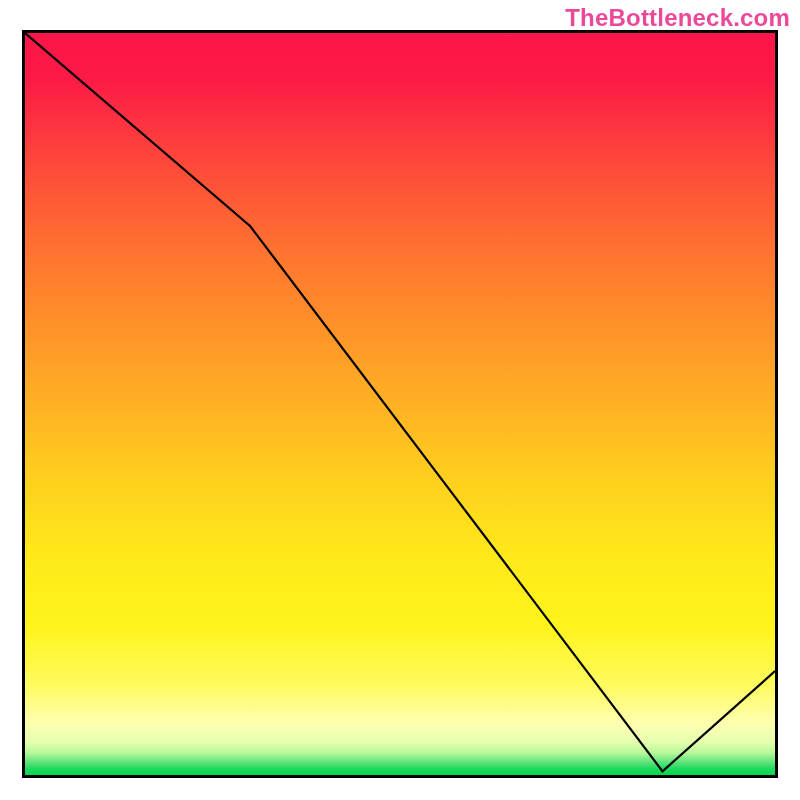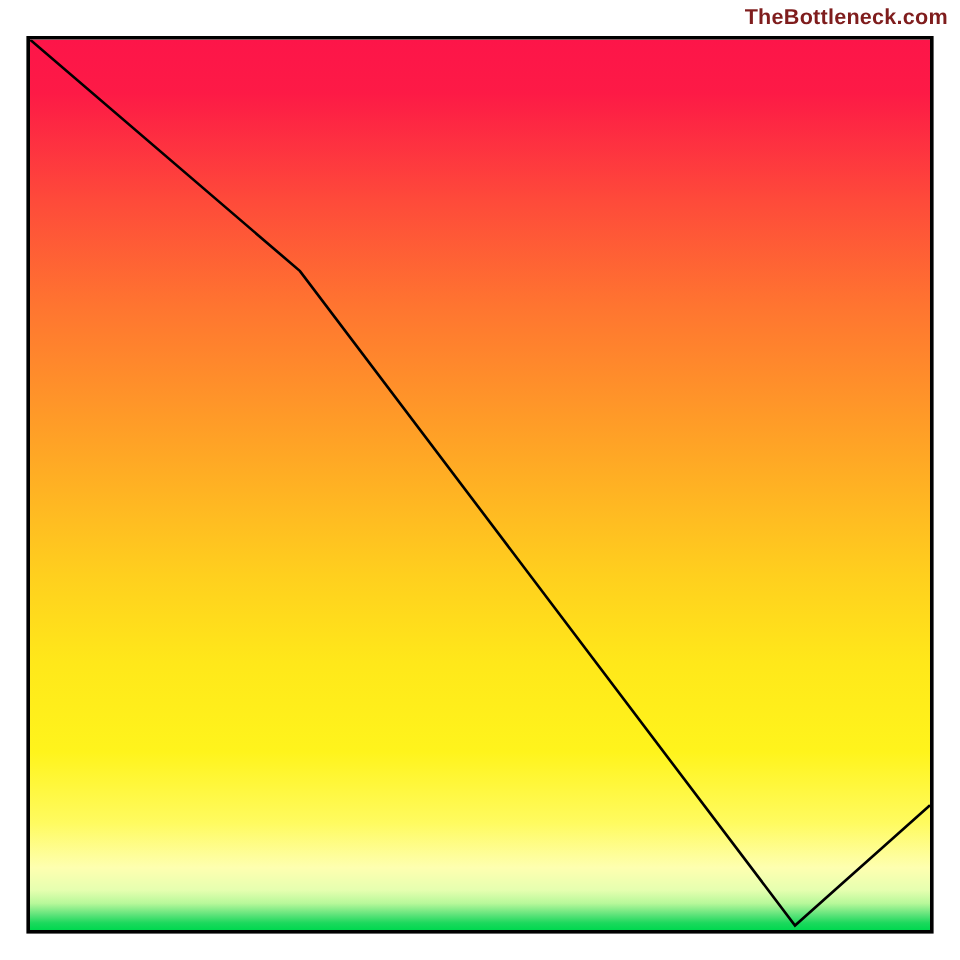--- a/index.html
+++ b/index.html
@@ -15,23 +15,23 @@
     position: absolute;
     top: 0;
     left: 0;
     width: 800px;
     height: 800px;
   }
   .attribution {
     position: absolute;
     top: 4px;
     right: 10px;
-    font-size: 18px;
+    font-size: 24px;
     font-weight: 600;
-    color: #7f1d1d;
+    color: #ec4899;
     letter-spacing: 0.2px;
   }
   .plot-area {
     position: absolute;
     left: 22px;
     top: 30px;
     width: 756px;   
     height: 748px;  
     border: 3px solid #000;
     box-sizing: border-box;

